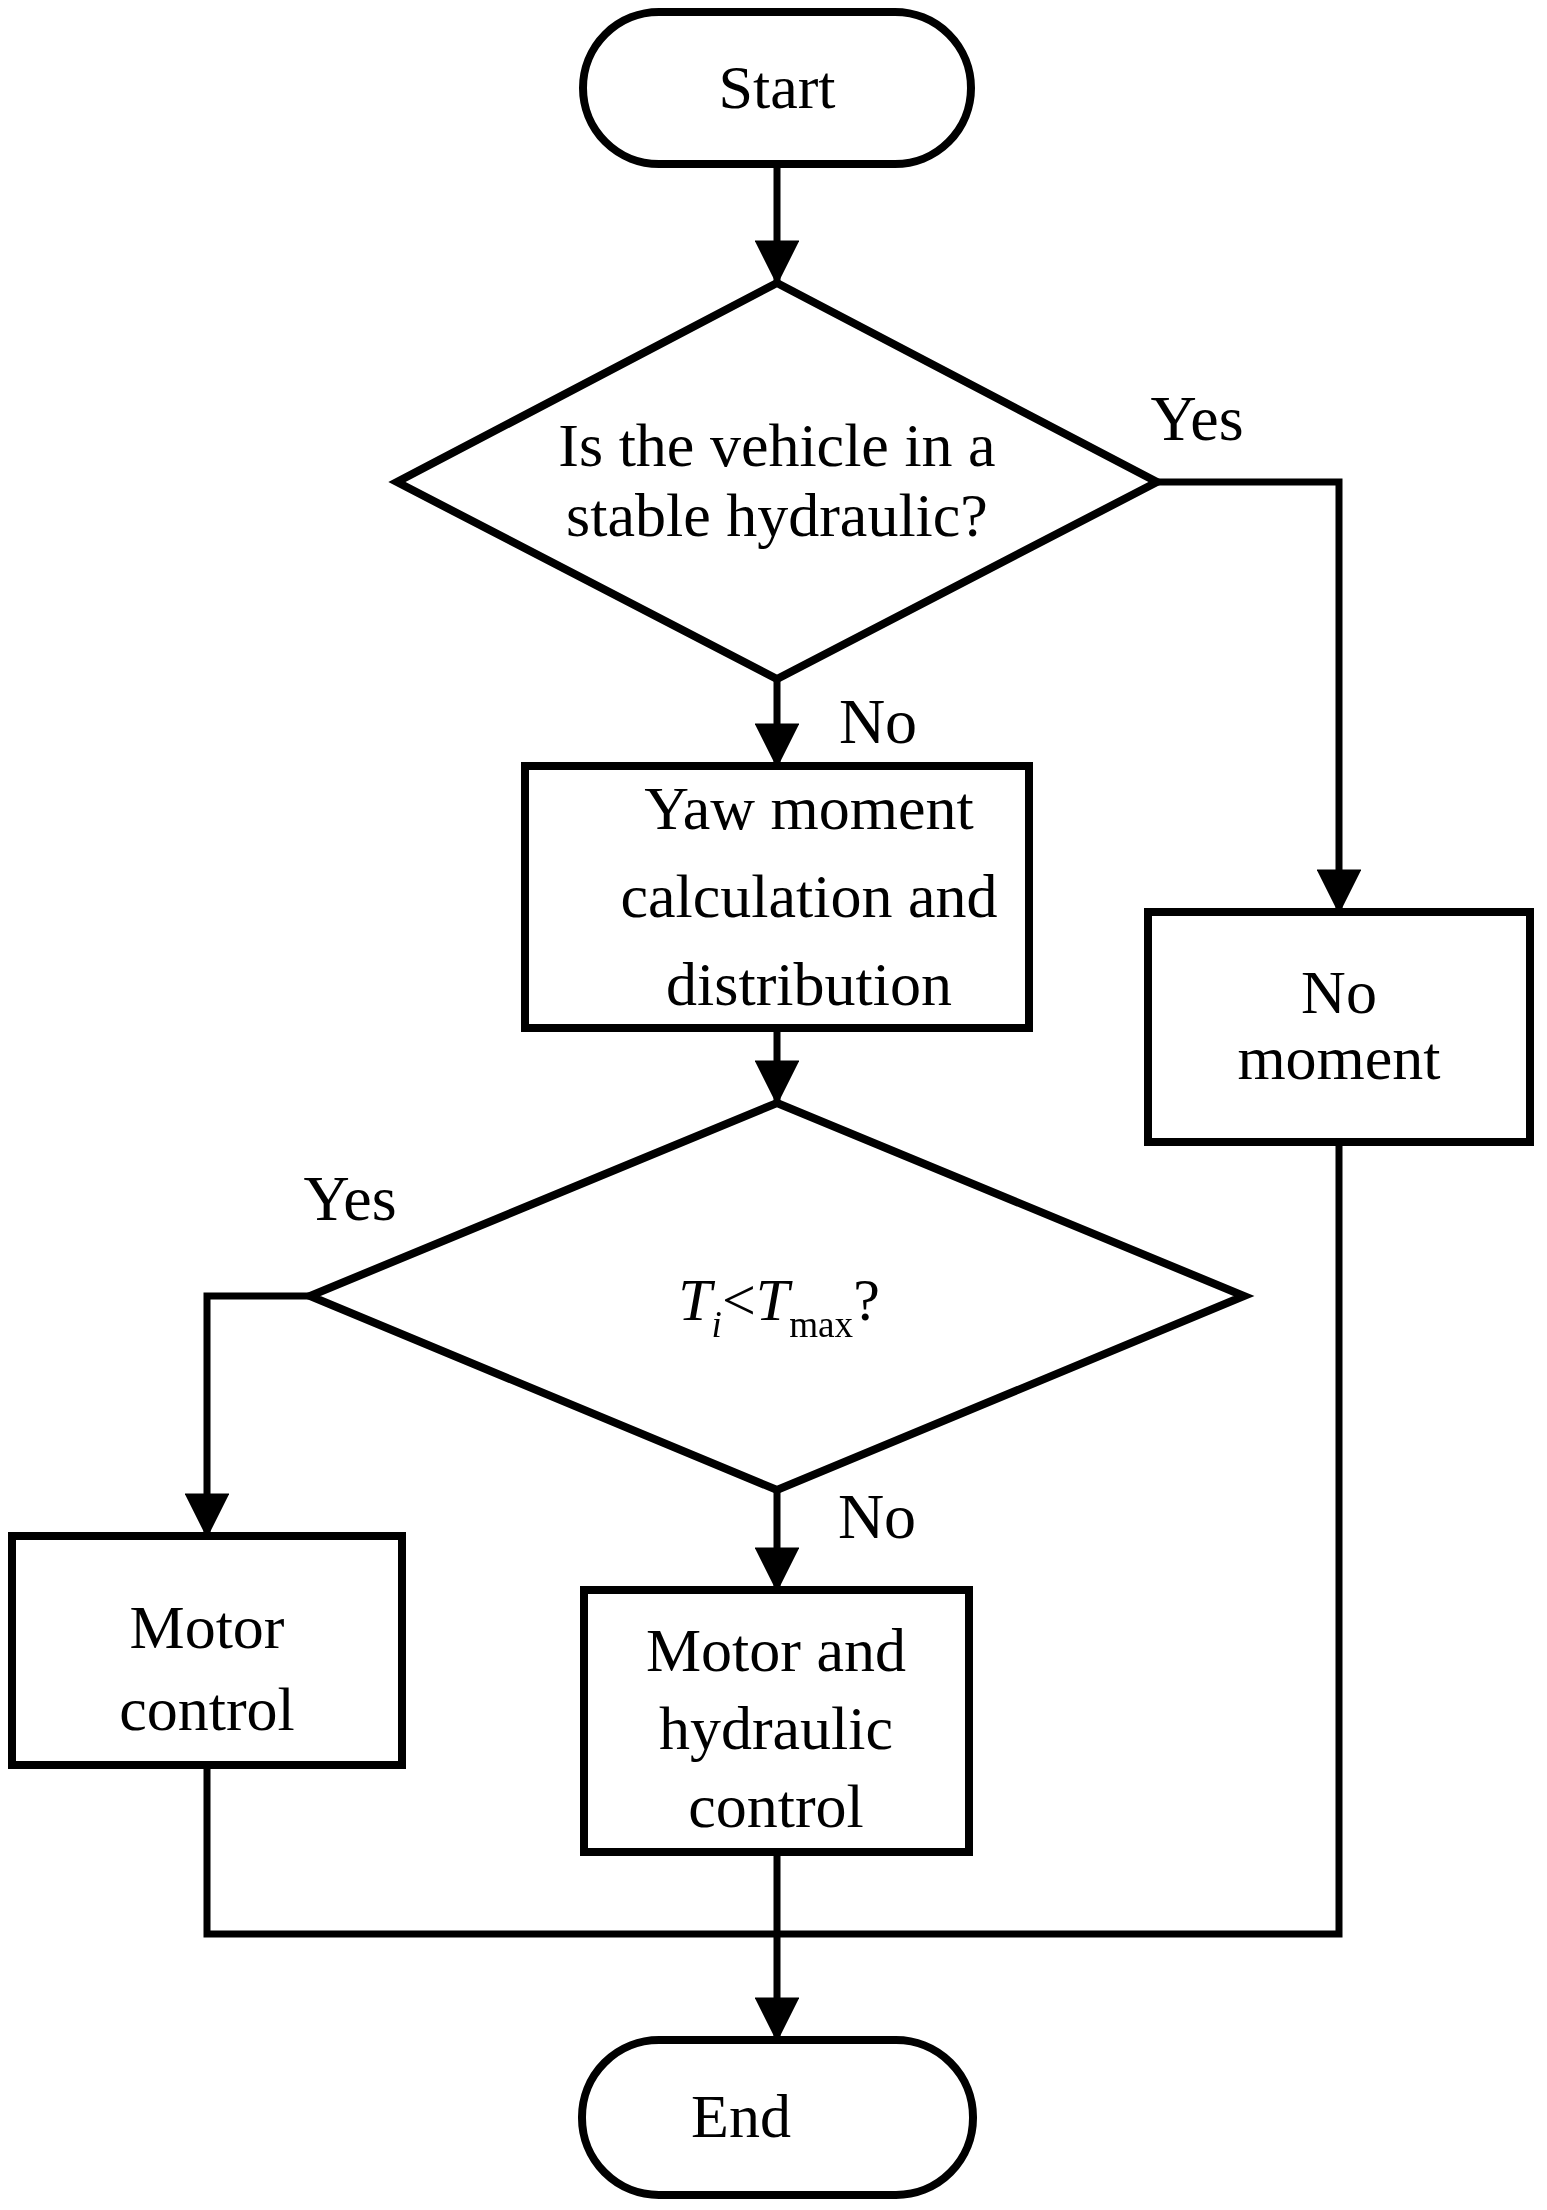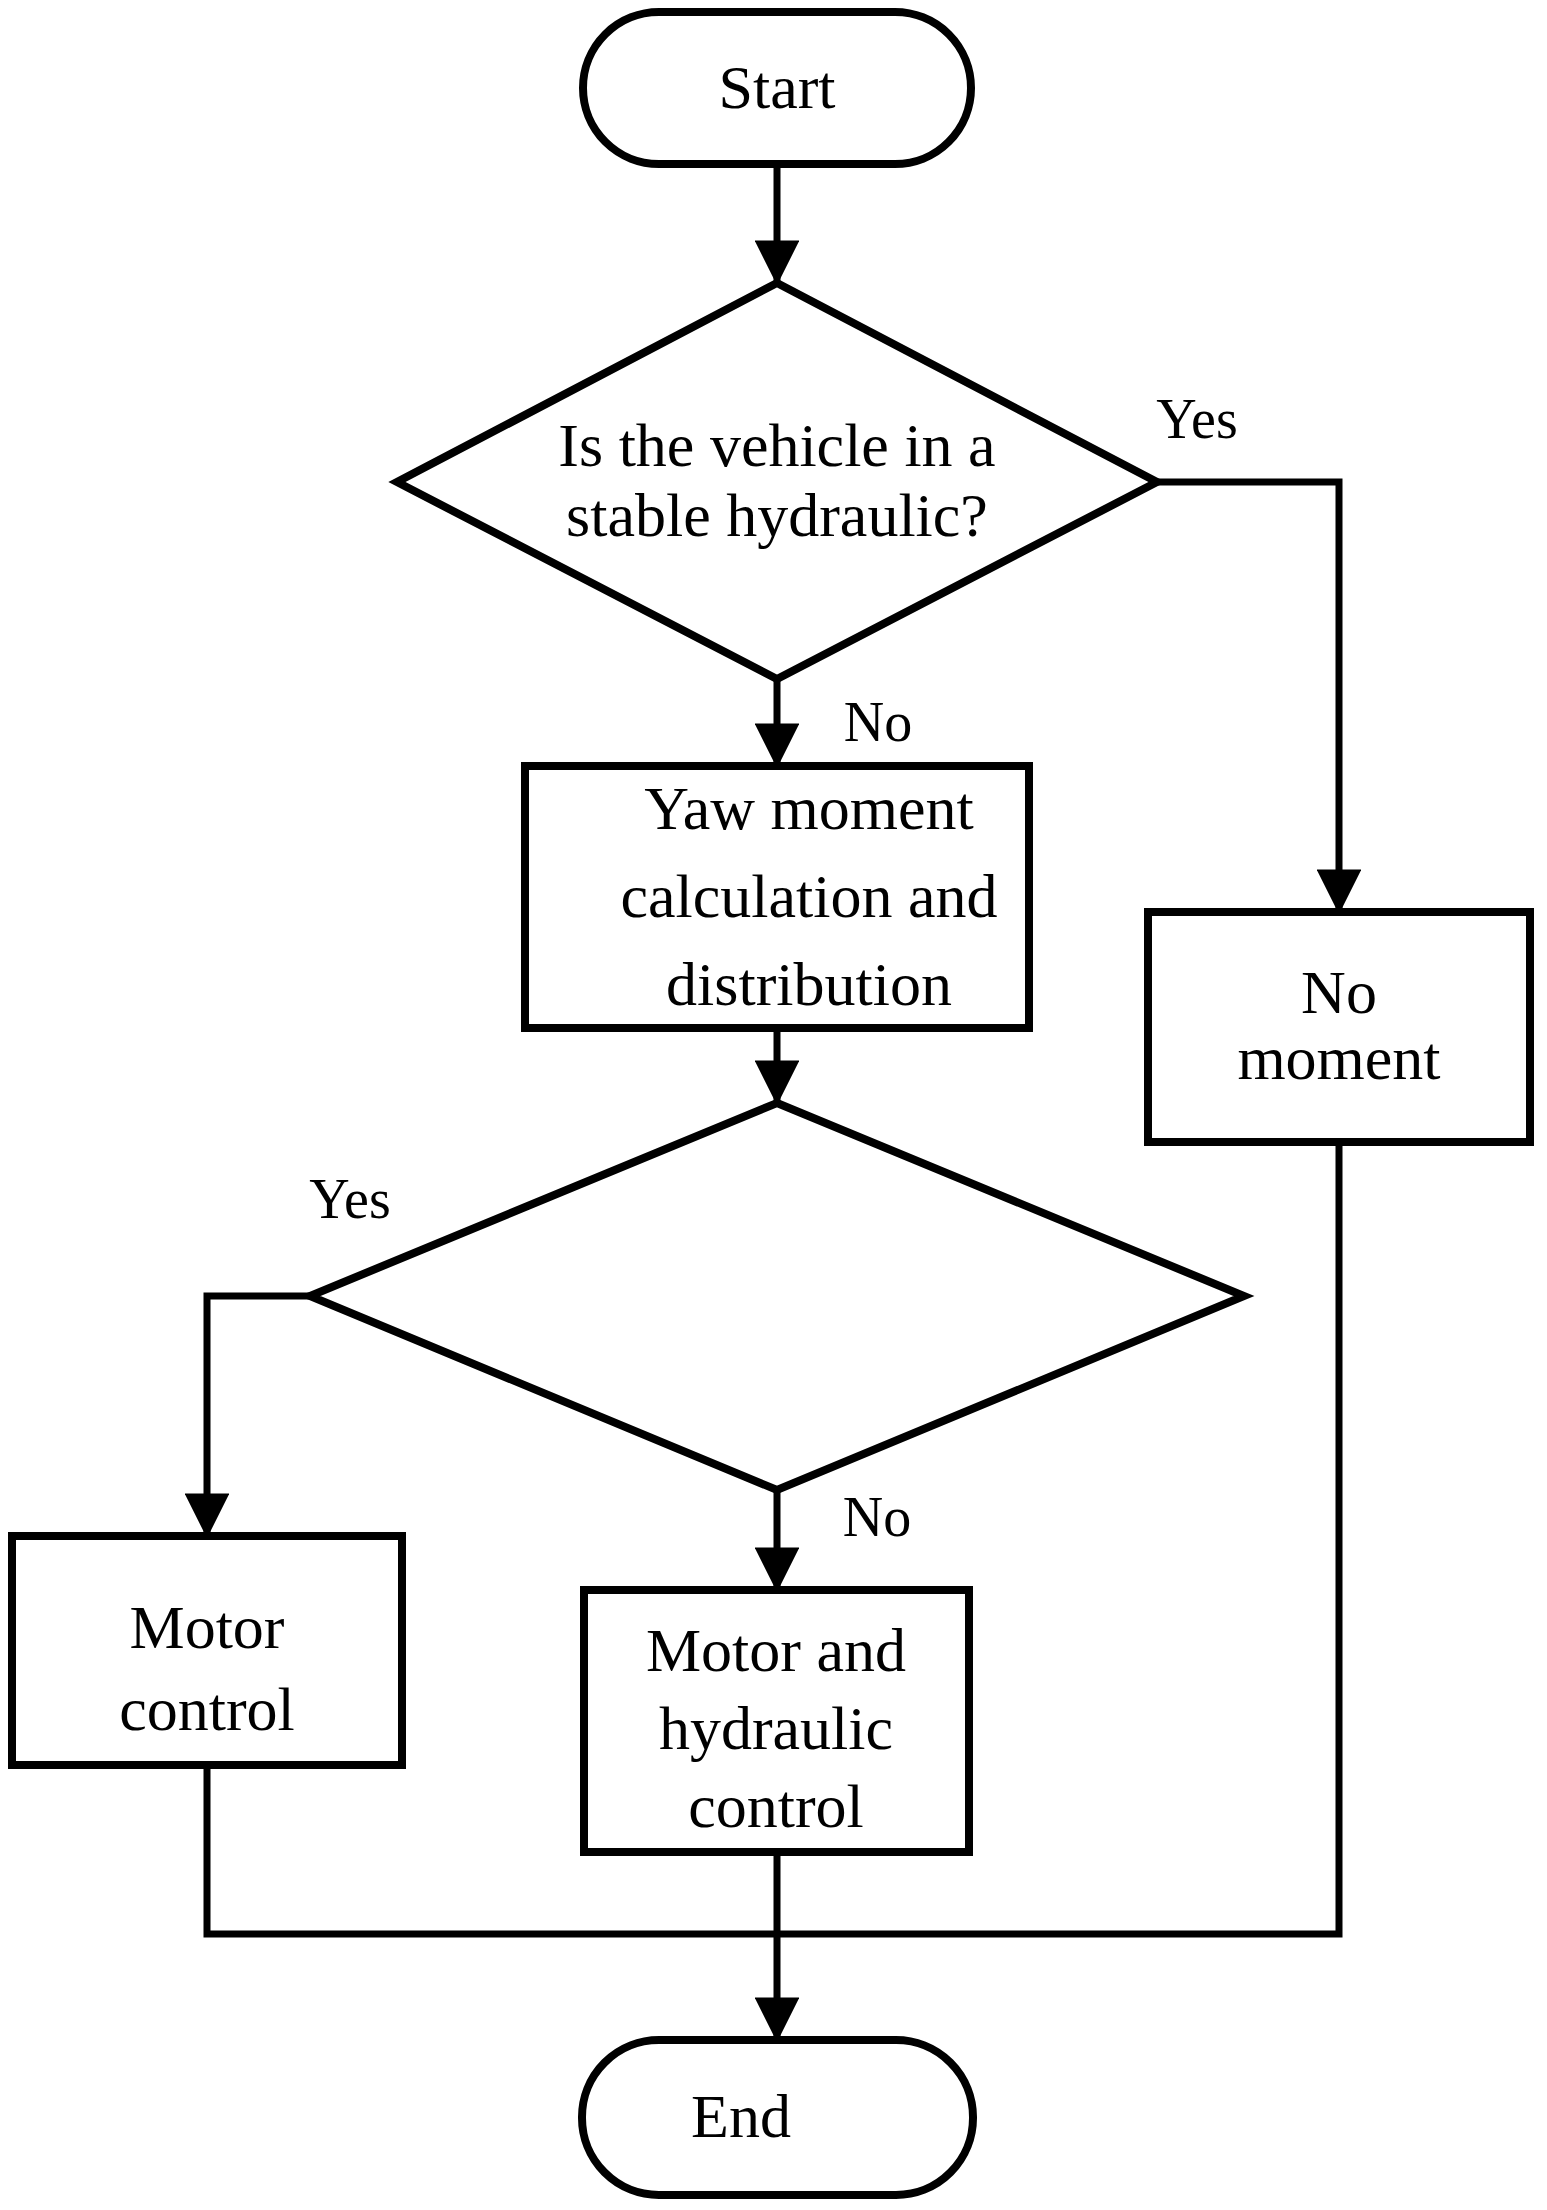--- a/index.html
+++ b/index.html
@@ -25,21 +25,21 @@
   .label.terminator { line-height: 66px; }
   .label.decision-1 { line-height: 70px; }
   .label.process-yaw { line-height: 88px; }
   .label.process-nocontrol { line-height: 66px; }
   .label.process-motor { line-height: 82px; margin-top: 19px; }
   .label.process-motorhyd { line-height: 78px; }
   .label.decision-2 { line-height: 87px; font-size: 60px; }
   .edge-label {
     position: absolute;
     transform: translate(-50%, -50%);
-    font-size: 56px;
+    font-size: 64px;
     line-height: 64px;
     white-space: nowrap;
     color: #000;
   }
   .formula { white-space: nowrap; }
   .formula i { font-style: italic; }
   .formula sub {
     font-size: 0.62em;
     line-height: 0;
     position: relative;
@@ -86,20 +86,21 @@
   <div class="label decision-1" style="left:777px; top:480px;">Is the vehicle in a
 stable hydraulic?</div>
 
   <div class="label process-yaw" style="left:809px; top:896px;">Yaw moment
 calculation and
 distribution</div>
 
   <div class="label process-nocontrol" style="left:1339px; top:1025px;">No moment</div>
 
   <div class="label decision-2" style="left:779px; top:1300px;">
+    <div class="formula"><i>T</i><sub><i>i</i></sub><span>&lt;</span><i>T</i><sub>max</sub><span>?</span></div>
   </div>
 
   <div class="label process-motor" style="left:207px; top:1649px;">Motor
 control</div>
 
   <div class="label process-motorhyd" style="left:776px; top:1720px;margin-top:8px;">Motor and
 hydraulic
 control</div>
 
   <div class="label terminator" style="left:741px; top:2116px;">End</div>

